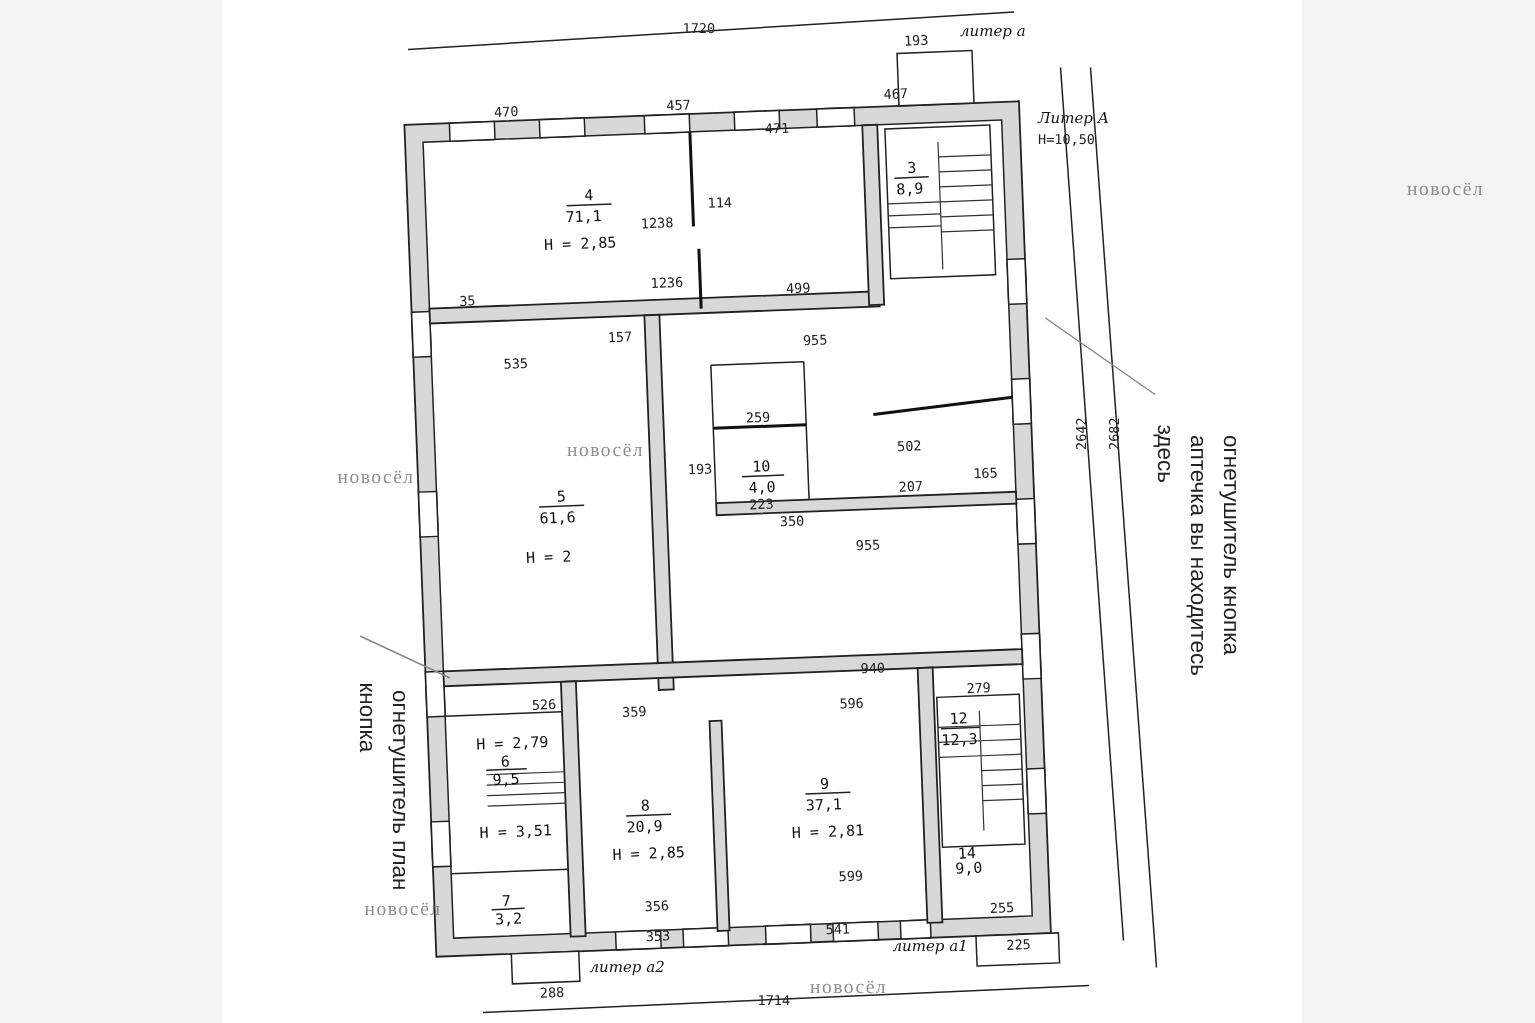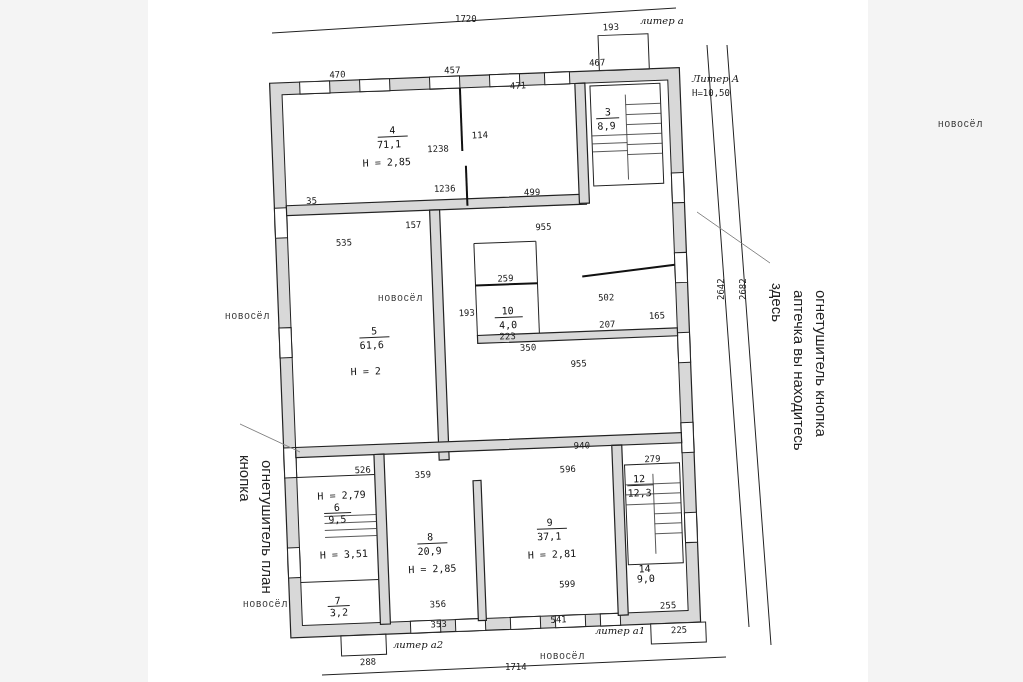--- a/index.html
+++ b/index.html
@@ -6,21 +6,21 @@
   body { width:1023px; height:682px; position:relative; overflow:hidden; font-family:"DejaVu Sans", sans-serif; }
   .side { position:absolute; top:0; height:682px; background:#f4f4f4; }
   .side.left { left:0; width:148px; }
   .side.right { left:868px; width:155px; }
   .paper { position:absolute; left:148px; top:0; width:720px; height:682px; background:#ffffff; }
   svg { position:absolute; left:0; top:0; }
   .dim { font-family:"DejaVu Sans Mono", monospace; font-size:9px; fill:#222; }
   .lab { font-family:"DejaVu Sans Mono", monospace; font-size:10px; fill:#111; }
   .lit { font-family:"DejaVu Serif", serif; font-size:10px; fill:#111; font-style:italic; }
   .hand { font-family:"Liberation Sans", sans-serif; font-size:15px; fill:#222; }
-  .wm { position:absolute; font-family:Liberation Sans, sans-serif; font-size:10px; color:#000000; letter-spacing:1px; opacity:0.8; }
+  .wm { position:absolute; font-family:Liberation Serif, serif; font-size:13px; color:#737373; letter-spacing:1px; opacity:0.8; }
   .wm .sub { display:block; font-size:4px; color:#ddd; letter-spacing:0; }
   .wall { fill:#d8d8d8; stroke:#222; stroke-width:1.2; }
   .ln { stroke:#222; stroke-width:1; fill:none; }
   .thick { stroke:#111; stroke-width:2; fill:none; }
   .stair { stroke:#333; stroke-width:0.8; }
 </style>
 </head>
 <body>
 
 <div class="side left"></div>

